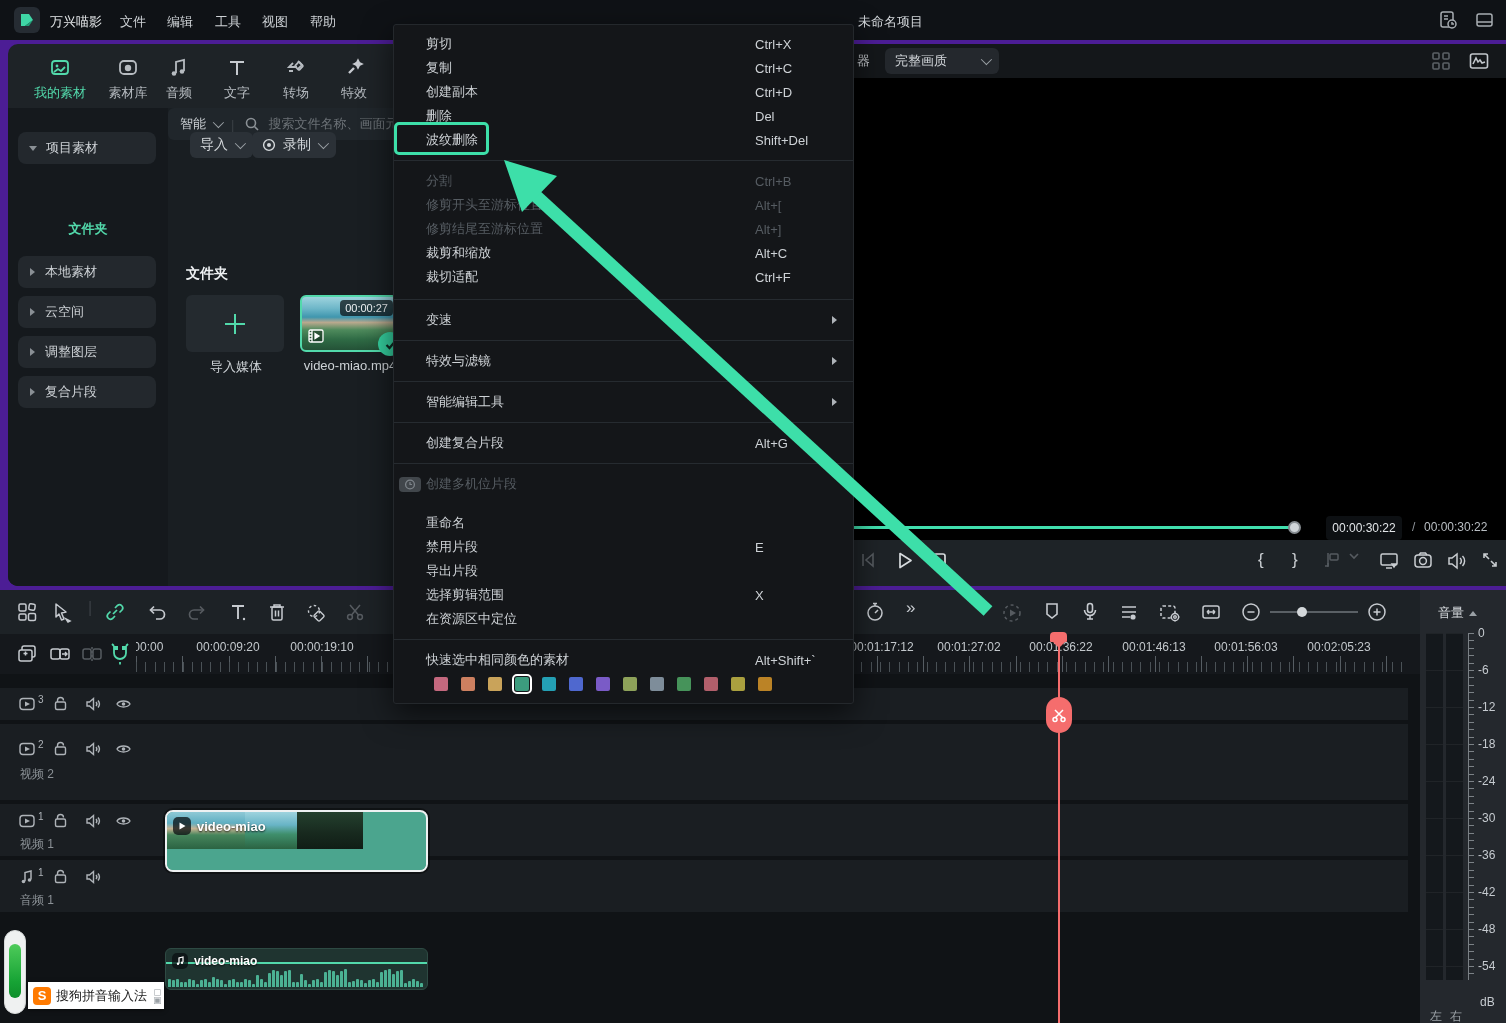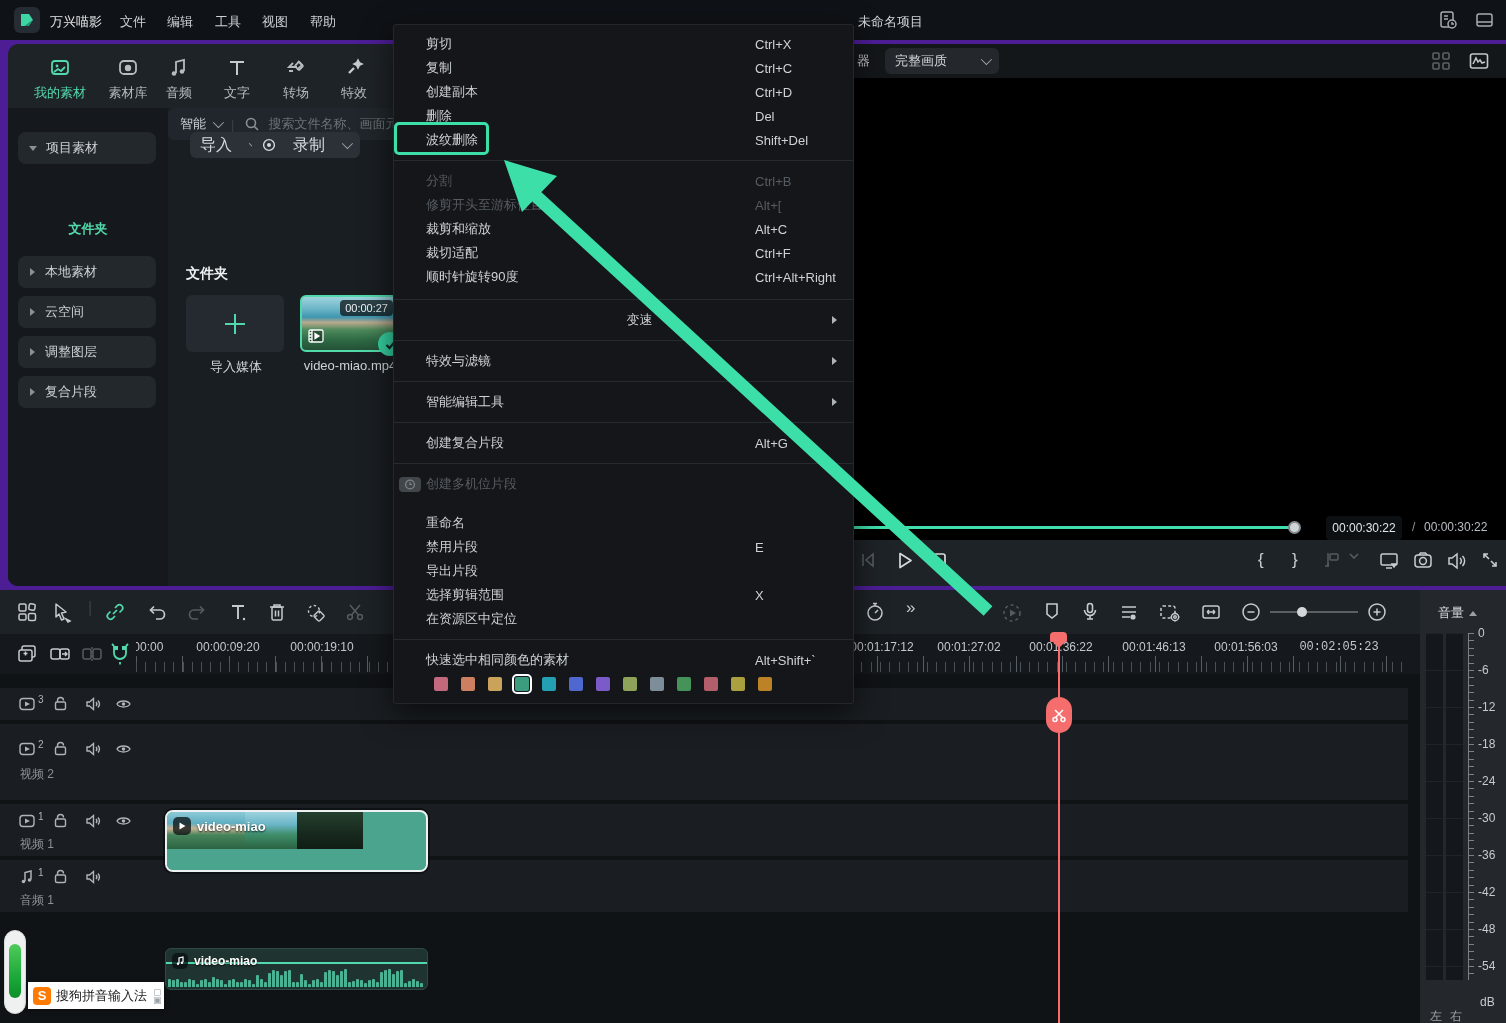--- a/index.html
+++ b/index.html
@@ -28,21 +28,21 @@
   #lp-content{left:0;top:64px;width:562px;height:478px;background:#191e22;border-radius:0 0 10px 10px;}
   #lp-sidebar{left:0;top:0;width:160px;height:478px;background:#15191d;border-radius:0 0 0 10px;}
   .side-btn{position:absolute;left:10px;width:138px;height:32px;background:#23282d;border-radius:8px;display:flex;align-items:center;font-size:13px;color:#ced2d6;}
   .caret-r{width:0;height:0;border-left:5px solid #8a9095;border-top:4px solid transparent;border-bottom:4px solid transparent;margin:0 10px 0 12px;}
   .caret-d{width:0;height:0;border-top:5px solid #8a9095;border-left:4px solid transparent;border-right:4px solid transparent;margin:0 9px 0 11px;}
   #folder-item{left:0;top:112px;width:160px;text-align:center;font-size:13px;font-weight:bold;}
   .lp-bottom-ic{top:506px;}
   #collapse-btn{left:126px;top:505px;width:28px;height:26px;background:#272d32;border-radius:6px;}
 
   #media-area{left:160px;top:0;width:402px;height:478px;}
-  .pill-btn{position:absolute;height:26px;background:#2b3137;border-radius:6px;display:flex;align-items:center;font-size:16px;color:#d5d9dc;padding:0 10px;gap:17px;}
+  .pill-btn{position:absolute;height:26px;background:#2b3137;border-radius:6px;display:flex;align-items:center;font-size:14px;color:#d5d9dc;padding:0 10px;gap:7px;}
   .chev{width:8px;height:8px;border-right:1.6px solid #9aa0a5;border-bottom:1.6px solid #9aa0a5;transform:rotate(45deg) translateY(-2px);}
   #search-row{left:14px;top:112px;width:380px;height:32px;background:#20262b;border-radius:6px;display:flex;align-items:center;font-size:13px;}
   #search-placeholder{color:#6b7176;white-space:nowrap;overflow:hidden;}
   #folder-heading{left:18px;top:157px;font-size:14px;font-weight:bold;color:#eef1f3;}
   .tile{position:absolute;top:187px;width:98px;height:57px;border-radius:6px;}
   #import-tile{left:18px;background:#242a2f;display:flex;align-items:center;justify-content:center;}
   #video-tile{left:132px;background:linear-gradient(180deg,#9ed3de 0%,#6db6c8 22%,#3f96ae 38%,#b9a98e 48%,#4e8a5c 62%,#2f6b45 80%,#245237 100%);border:2px solid #52d9ab;}
   .tile-label{position:absolute;top:250px;font-size:13px;color:#cdd2d6;text-align:center;width:120px;}
   #dur-badge{position:absolute;right:3px;top:3px;background:rgba(10,14,16,.72);border-radius:4px;font-size:11px;color:#eef1f3;padding:2px 5px;}
   #check-badge{position:absolute;right:-6px;bottom:-6px;width:24px;height:24px;background:#35d1a0;border-radius:50%;display:flex;align-items:center;justify-content:center;}
@@ -109,21 +109,21 @@
   .lr{position:absolute;top:418px;font-size:12px;color:#9aa0a5;}
 
   
   #ctx{left:393px;top:24px;width:461px;background:#141619;border:1px solid #24282c;border-radius:3px;z-index:40;box-shadow:0 10px 30px rgba(0,0,0,.6);padding:7px 0;}
   .cm-item{position:relative;height:24px;display:flex;align-items:center;font-size:13px;color:#ced2d6;}
   .cm-item .cm-label{margin-left:32px;}
   .cm-item .cm-key{position:absolute;left:361px;}
   .cm-item.disabled{color:#565c62;}
   .cm-div{height:1px;background:#262b30;margin:8px 0;}
   .cm-sec{height:41px;border-top:1px solid #262b30;}
-  .cm-sec.first{margin-top:10px;justify-content:center;}
+  .cm-sec.first{margin-top:10px;}
   .sub-arrow{position:absolute;right:16px;width:0;height:0;border-left:5px solid #aeb3b8;border-top:4px solid transparent;border-bottom:4px solid transparent;}
   .cm-check{position:absolute;left:9px;top:5px;}
   #mc-icon{position:absolute;left:5px;top:13px;}
   #swatch-row{height:24px;display:flex;align-items:center;gap:13px;padding-left:40px;}
   .swatch{width:14px;height:14px;border-radius:2px;}
   .swatch.sel{outline:2px solid #fff;outline-offset:1px;}
 
   
   #hl-box{left:394px;top:122px;width:95px;height:33px;border:3px solid #3ddfa9;border-radius:5px;z-index:50;}
   #arrow-svg{left:0;top:0;z-index:50;pointer-events:none;}
@@ -568,21 +568,21 @@
         </span>
       <div id="ruler">
         <span class="ruler-lb" style="left: 4px;">00:00:00</span>
         <span class="ruler-lb" style="left: 92px;">00:00:09:20</span>
         <span class="ruler-lb" style="left: 186px;">00:00:19:10</span>
         <span class="ruler-lb" style="left: 746px;">00:01:17:12</span>
         <span class="ruler-lb" style="left: 833px;">00:01:27:02</span>
         <span class="ruler-lb" style="left: 925px;">00:01:36:22</span>
         <span class="ruler-lb" style="left: 1018px;">00:01:46:13</span>
         <span class="ruler-lb" style="left: 1110px;">00:01:56:03</span>
-        <span class="ruler-lb" style="left: 1203px; font-family: Liberation Mono, monospace;">00:02:05:23</span>
+        <span class="ruler-lb" style="left: 1203px;">00:02:05:23</span>
         <div id="ticks-major"></div>
         <div id="ticks"></div>
       </div>
     </div>
 
     <div id="tracks" class="abs">
 
       <div class="trow" style="top:14px;height:32px">
         <span class="th-ic ic" style="left:18px;top:7px">
             <svg width="18" height="18" viewBox="0 0 18 18" fill="none" stroke="#aeb3b8" stroke-width="1.4">
@@ -852,31 +852,31 @@
       </div>
     <div class="cm-div"></div>
     <div class="cm-item disabled">
         <span class="cm-label">分割</span>
         <span class="cm-key">Ctrl+B</span>
       </div>
     <div class="cm-item disabled">
         <span class="cm-label">修剪开头至游标位置</span>
         <span class="cm-key">Alt+[</span>
       </div>
+    <div class="cm-item disabled">
+        <span class="cm-label">修剪结尾至游标位置</span>
+        <span class="cm-key">Alt+]</span>
+      </div>
     <div class="cm-item">
         <span class="cm-label">裁剪和缩放</span>
         <span class="cm-key">Alt+C</span>
       </div>
     <div class="cm-item">
         <span class="cm-label">裁切适配</span>
         <span class="cm-key">Ctrl+F</span>
-      </div>
-    <div class="cm-item">
-        <span class="cm-label">顺时针旋转90度</span>
-        <span class="cm-key">Ctrl+Alt+Right</span>
       </div>
     <div class="cm-sec first cm-item">
         <span class="cm-label">变速</span>
         <span class="sub-arrow"></span>
       </div>
     <div class="cm-sec cm-item">
         <span class="cm-label">特效与滤镜</span>
         <span class="sub-arrow"></span>
       </div>
     <div class="cm-sec cm-item">

